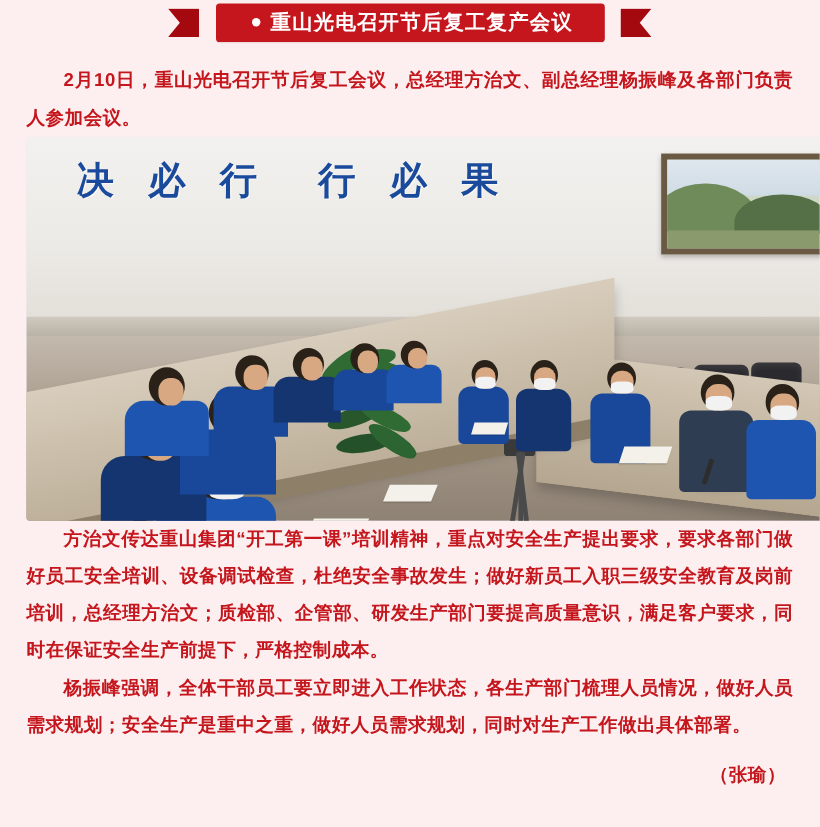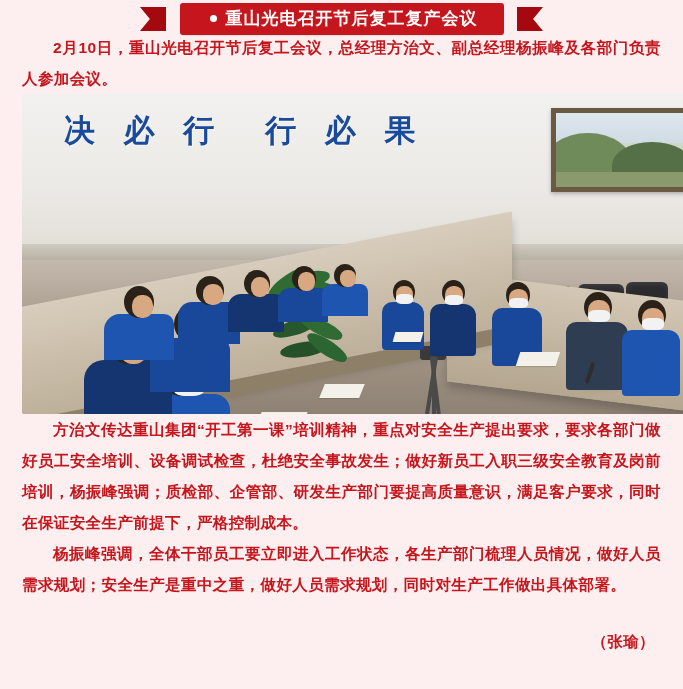--- a/index.html
+++ b/index.html
@@ -65,21 +65,21 @@
     left: 140px;
     clip-path: polygon(0 0, 100% 0, 100% 100%, 0 100%, 38% 50%);
   }
   .ribbon-right {
     right: 140px;
     clip-path: polygon(0 0, 100% 0, 62% 50%, 100% 100%, 0 100%);
   }
 
   .content {
     position: absolute;
-    top: 32px;
+    top: 52px;
     left: 0;
     width: 683px;
     padding: 0 22px;
     box-sizing: border-box;
   }
 
   p.para {
     margin: 0 0 0 0;
     color: #c4161c;
     font-size: 15.5px;
@@ -94,21 +94,21 @@
     margin-bottom: 16px;
   }
   .para-block {
     margin-top: 14px;
   }
   .signature {
     color: #c4161c;
     font-size: 15.5px;
     font-weight: bold;
     text-align: right;
-    margin-top: 32px;
+    margin-top: 16px;
     padding-right: 6px;
     letter-spacing: 0.4px;
   }
 
   
   .photo {
     position: relative;
     width: 639px;
     height: 320px;
     margin: 0 auto;
@@ -445,18 +445,18 @@
         <div class="body mid" style="left:0; top:20px; width:46px; height:32px; border-radius:11px 8px 0 0;"></div>
         <div class="head" style="left:12px; top:0; width:22px; height:23px;"></div>
         <div class="face" style="left:18px; top:6px; width:16px; height:17px;"></div>
       </div>
 
       <div class="doc" style="left:236px; top:318px; width:46px; height:18px; transform:skewX(-22deg);"></div>
       <div class="doc" style="left:300px; top:290px; width:40px; height:14px; transform:skewX(-22deg);"></div>
 
     </div>
 
-    <p class="para para-block">方治文传达重山集团“开工第一课”培训精神，重点对安全生产提出要求，要求各部门做好员工安全培训、设备调试检查，杜绝安全事故发生；做好新员工入职三级安全教育及岗前培训，杨振峰强调；质检部、企管部、研发生产部门要提高质量意识，满足客户要求，同时在保证安全生产前提下，严格控制成本。</p>
+    <p class="para para-block">方治文传达重山集团“开工第一课”培训精神，重点对安全生产提出要求，要求各部门做好员工安全培训、设备调试检查，杜绝安全事故发生；做好新员工入职三级安全教育及岗前培训，总经理方治文；质检部、企管部、研发生产部门要提高质量意识，满足客户要求，同时在保证安全生产前提下，严格控制成本。</p>
     <p class="para">杨振峰强调，全体干部员工要立即进入工作状态，各生产部门梳理人员情况，做好人员需求规划；安全生产是重中之重，做好人员需求规划，同时对生产工作做出具体部署。</p>
 
     <div class="signature">（张瑜）</div>
   </div>
 </div>
 
 </body></html>

